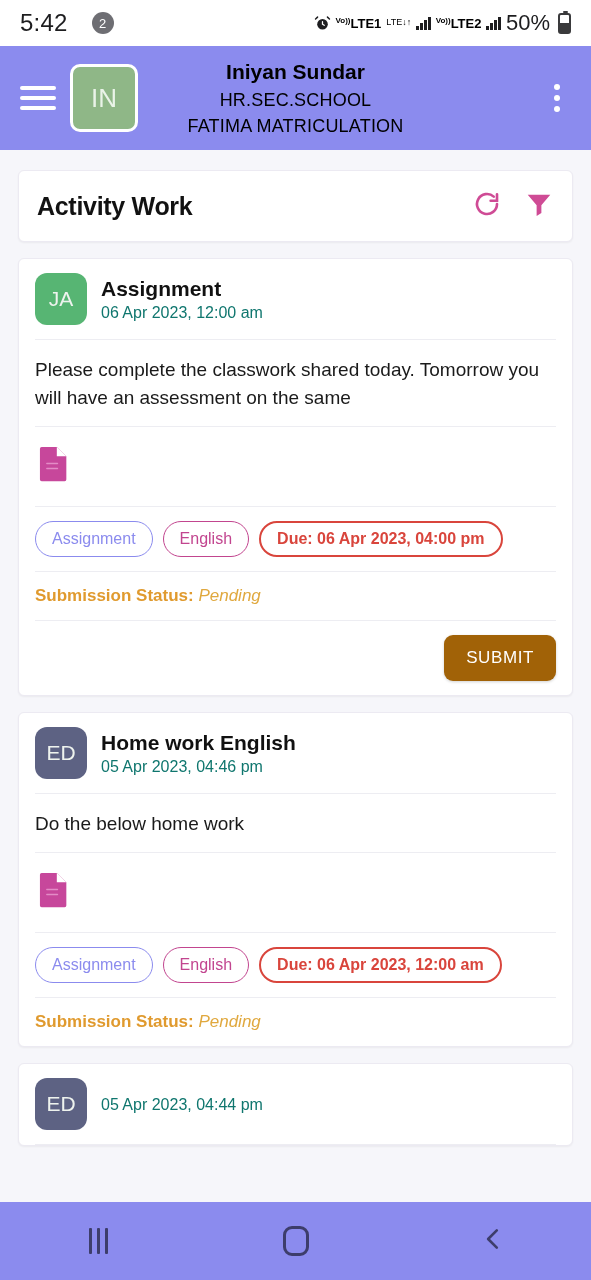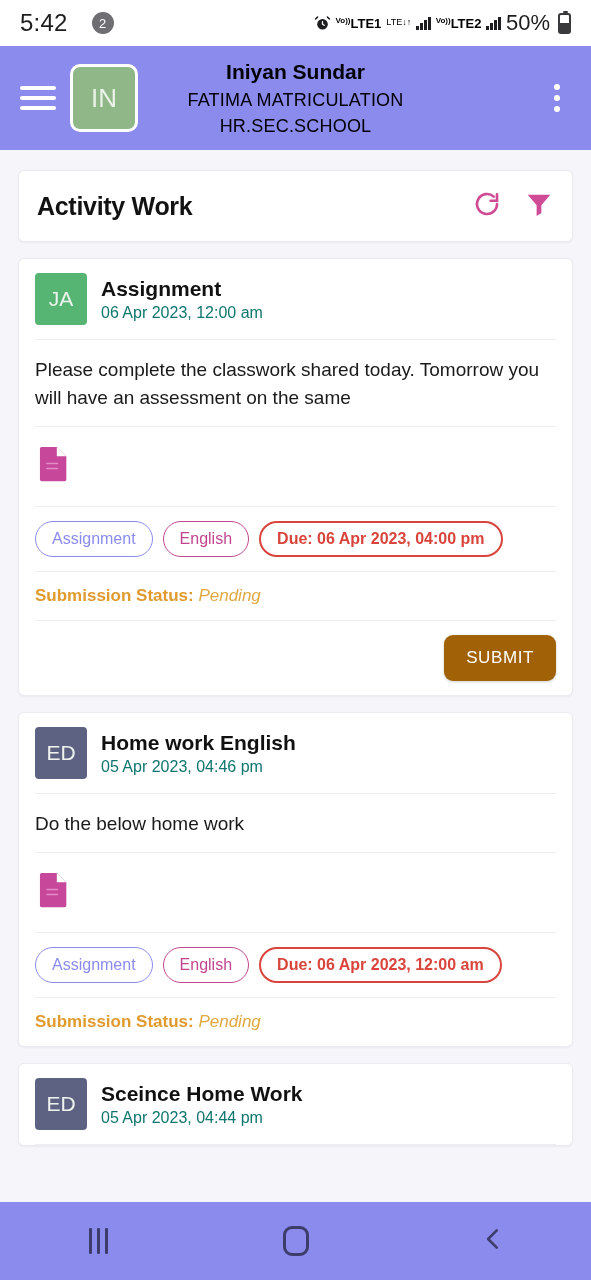--- a/index.html
+++ b/index.html
@@ -81,21 +81,21 @@
   }
 
   
   .hdr{ display:flex; align-items:center; justify-content:space-between; padding:18px 18px; }
   .hdr-title{ font-size:25px; font-weight:bold; color:#121212; letter-spacing:-.3px; }
   .hdr-icons{ display:flex; align-items:center; gap:22px; }
 
   
   .row-head{ display:flex; align-items:center; gap:14px; padding:14px 16px 14px 16px; }
   .avatar{
-    width:52px; height:52px; border-radius:4px; flex:none;
+    width:52px; height:52px; border-radius:12px; flex:none;
     display:flex; align-items:center; justify-content:center;
     font-size:21px; color:#eef3ee;
   }
   .rh-txt{ display:flex; flex-direction:column; gap:2px; min-width:0; }
   .rh-title{ font-size:21px; font-weight:bold; color:#111; line-height:1.2; }
   .rh-date{ font-size:16px; color:#0f766e; line-height:1.2; }
 
   .sep{ height:1px; background:#ededf2; margin:0 16px; }
   .desc{ padding:16px 16px 14px 16px; font-size:19px; color:#1a1a1a; line-height:1.48; }
   .attach{ padding:18px 16px 20px 20px; }
@@ -179,22 +179,22 @@
 
 <div class="appbar">
   <div class="hamburger">
       <b></b>
       <b></b>
       <b></b>
     </div>
   <div class="av-in">IN</div>
   <div class="titles">
     <div class="t-name">Iniyan Sundar</div>
+    <div class="t-school">HR.SEC.SCHOOL</div>
     <div class="t-school">FATIMA MATRICULATION</div>
-    <div class="t-school">HR.SEC.SCHOOL</div>
   </div>
   <div class="kebab">
       <b></b>
       <b></b>
       <b></b>
     </div>
 </div>
 
 <div class="content">
 
@@ -284,21 +284,20 @@
     <div class="status">
       <span>Submission Status:</span>
       <em>Pending</em>
     </div>
   </div>
 
   <div class="card">
     <div class="row-head">
       <div class="avatar" style="background:#5d6283">ED</div>
       <div class="rh-txt">
-        <div class="rh-title">Sceince Home Work</div>
         <div class="rh-date">05 Apr 2023, 04:44 pm</div>
       </div>
     </div>
     <div class="sep"></div>
   </div>
 
 </div>
 
 <div class="navbar">
   <div class="nav-btn">

